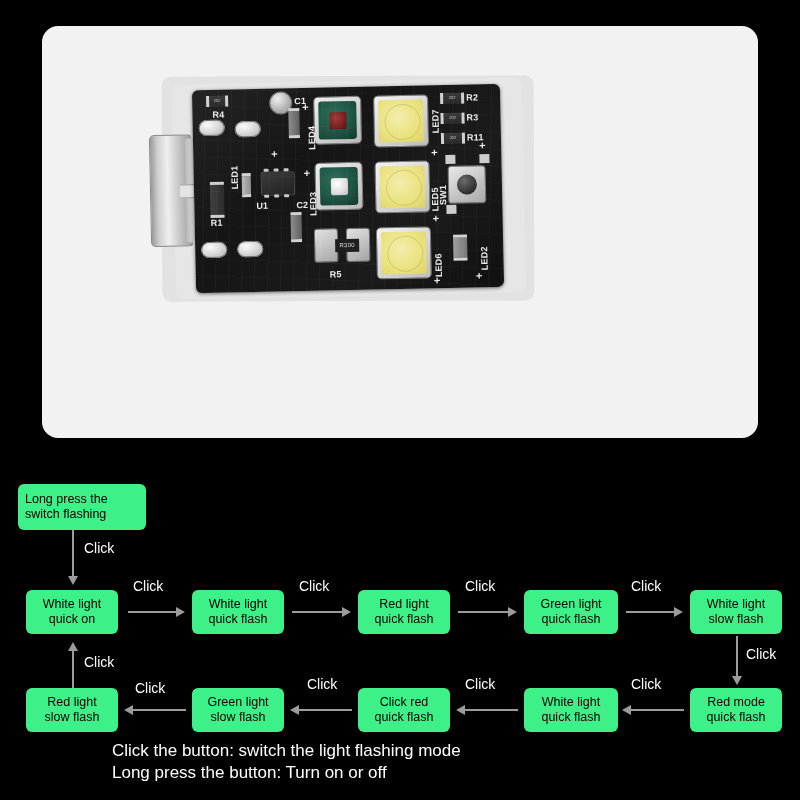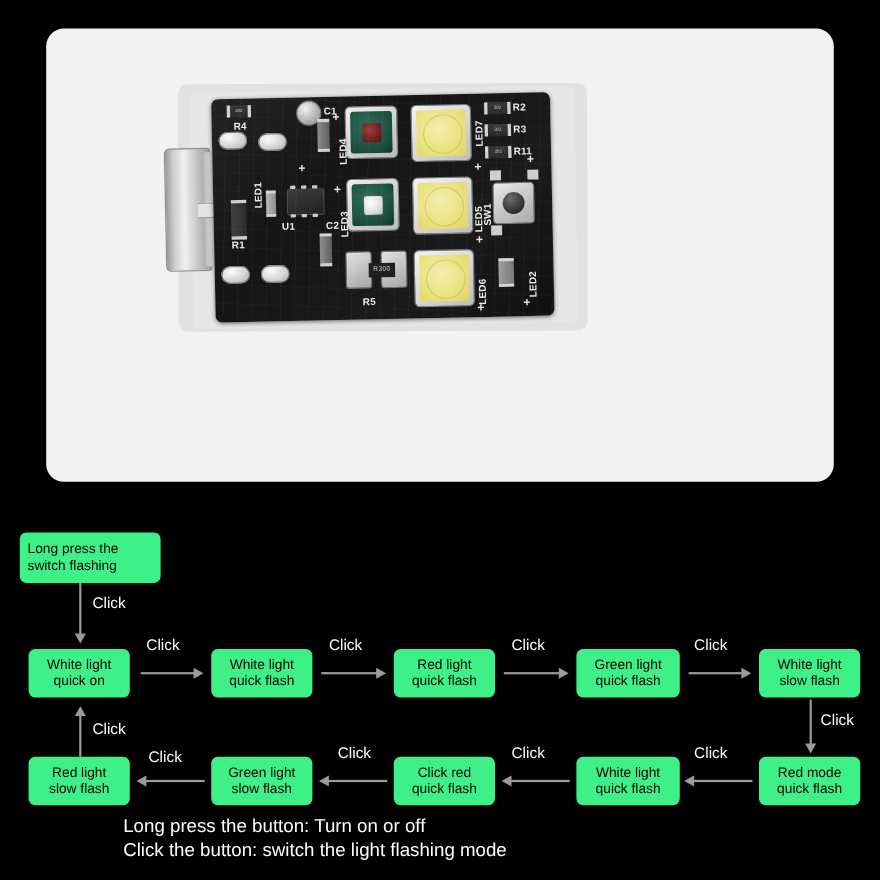--- a/index.html
+++ b/index.html
@@ -554,15 +554,15 @@
     <span>slow flash</span>
   </div>
 
   <div class="arrow-v" style="left:72px; top:192px; height:38px;"></div>
   <div class="head head-u" style="left:68px; top:184px;"></div>
   <div class="clicklabel" style="left:84px; top:196px;">Click</div>
 
 </div>
 
 <div id="footer">
+  <div>Click the button: switch the light flashing mode</div>
   <div>Long press the button: Turn on or off</div>
-  <div>Click the button: switch the light flashing mode</div>
 </div>
 
 </body></html>

